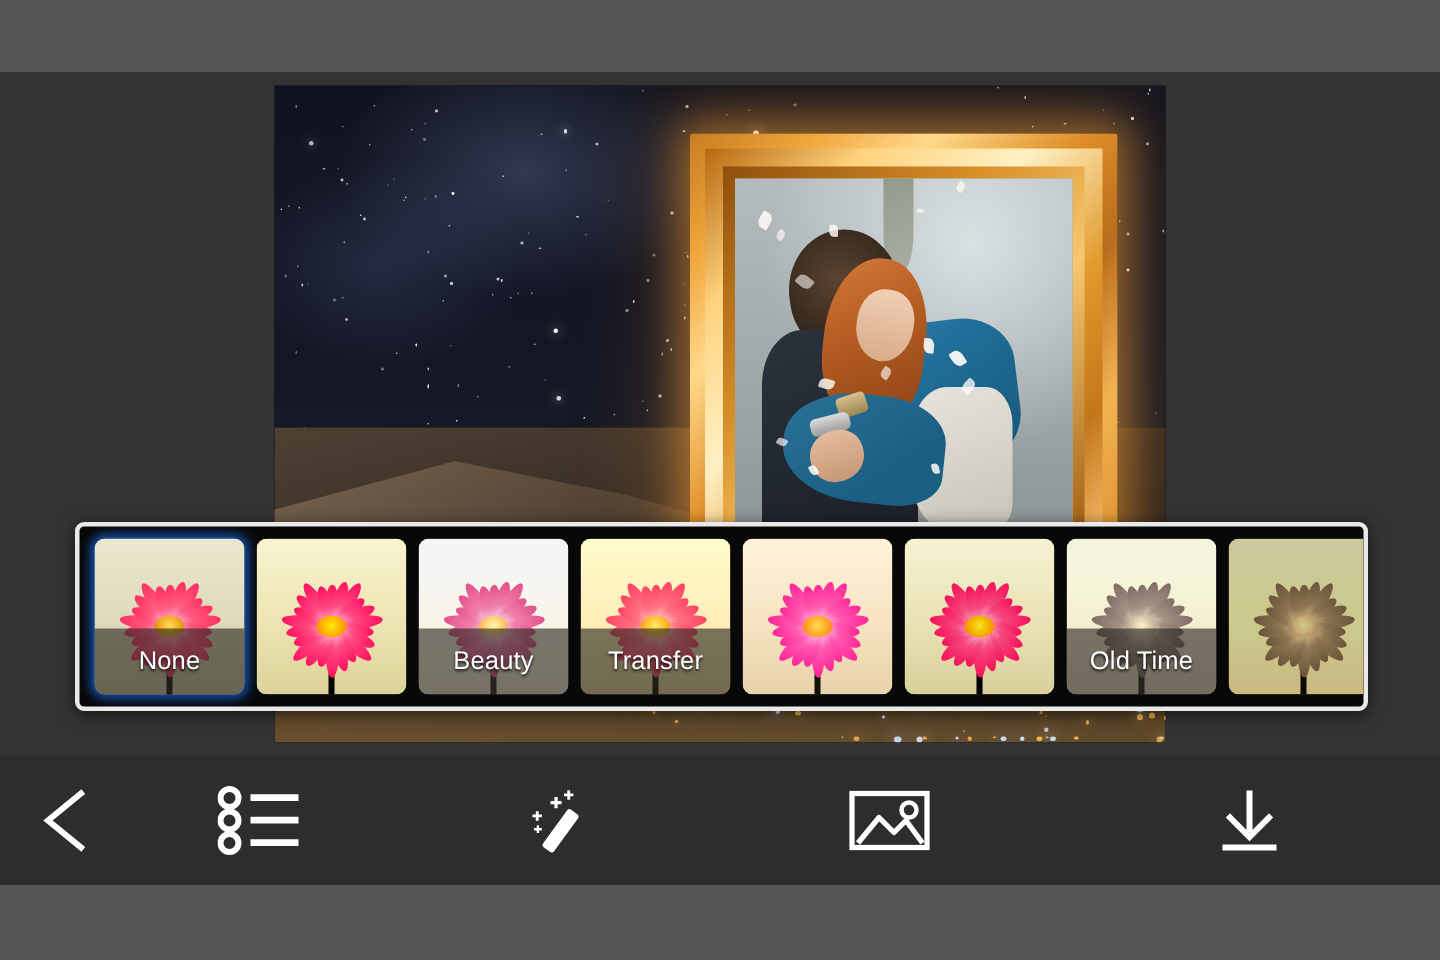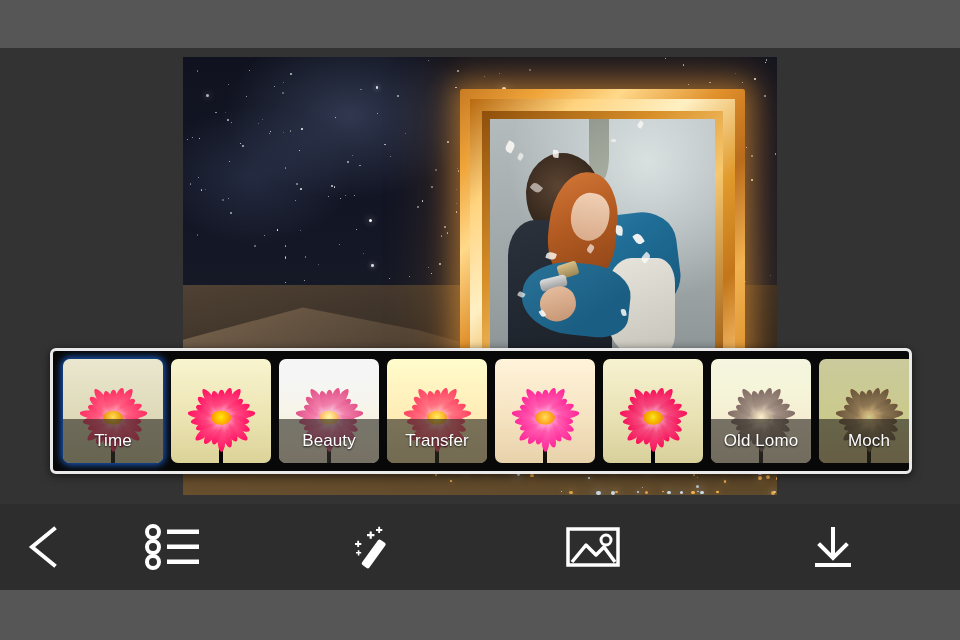--- a/index.html
+++ b/index.html
@@ -685,21 +685,21 @@
           <div class="p" style="transform: rotate(261.818deg) scaleY(0.91);"></div>
           <div class="p" style="transform: rotate(278.182deg) scaleY(1);"></div>
           <div class="p" style="transform: rotate(294.545deg) scaleY(0.82);"></div>
           <div class="p" style="transform: rotate(310.909deg) scaleY(0.91);"></div>
           <div class="p" style="transform: rotate(327.273deg) scaleY(1);"></div>
           <div class="p" style="transform: rotate(343.636deg) scaleY(0.82);"></div>
           <div class="core"></div>
         </div>
       </div>
       <div class="label-band">
-        <span>Time</span>
+        <span>None</span>
       </div>
     </div>
     <div class="thumb">
       <div class="thumb-img g-gorgeous">
         <div class="flower-bg"></div>
         <div class="stem"></div>
         <div class="petals">
           <div class="p" style="transform: rotate(0deg) scaleY(0.82);"></div>
           <div class="p" style="transform: rotate(16.3636deg) scaleY(0.91);"></div>
           <div class="p" style="transform: rotate(32.7273deg) scaleY(1);"></div>
@@ -880,21 +880,21 @@
           <div class="p" style="transform: rotate(261.818deg) scaleY(0.91);"></div>
           <div class="p" style="transform: rotate(278.182deg) scaleY(1);"></div>
           <div class="p" style="transform: rotate(294.545deg) scaleY(0.82);"></div>
           <div class="p" style="transform: rotate(310.909deg) scaleY(0.91);"></div>
           <div class="p" style="transform: rotate(327.273deg) scaleY(1);"></div>
           <div class="p" style="transform: rotate(343.636deg) scaleY(0.82);"></div>
           <div class="core"></div>
         </div>
       </div>
       <div class="label-band">
-        <span>Old Lomo</span>
+        <span>Old Time</span>
       </div>
     </div>
     <div class="thumb">
       <div class="thumb-img g-mocha">
         <div class="flower-bg"></div>
         <div class="stem"></div>
         <div class="petals">
           <div class="p" style="transform: rotate(0deg) scaleY(0.82);"></div>
           <div class="p" style="transform: rotate(16.3636deg) scaleY(0.91);"></div>
           <div class="p" style="transform: rotate(32.7273deg) scaleY(1);"></div>
@@ -913,23 +913,20 @@
           <div class="p" style="transform: rotate(245.455deg) scaleY(0.82);"></div>
           <div class="p" style="transform: rotate(261.818deg) scaleY(0.91);"></div>
           <div class="p" style="transform: rotate(278.182deg) scaleY(1);"></div>
           <div class="p" style="transform: rotate(294.545deg) scaleY(0.82);"></div>
           <div class="p" style="transform: rotate(310.909deg) scaleY(0.91);"></div>
           <div class="p" style="transform: rotate(327.273deg) scaleY(1);"></div>
           <div class="p" style="transform: rotate(343.636deg) scaleY(0.82);"></div>
           <div class="core"></div>
         </div>
       </div>
-      <div class="label-band">
-        <span>Moch</span>
-      </div>
     </div>
   </div>
 
 <div class="toolbar">
 
   <div class="tool" style="width:85px;">
     <span>
       <svg width="40" height="48" viewBox="0 0 40 48">
         <polyline points="31,6 9,24 31,42" fill="none" stroke="#ffffff" stroke-width="4" stroke-linecap="square" stroke-linejoin="miter"></polyline>
       </svg>

